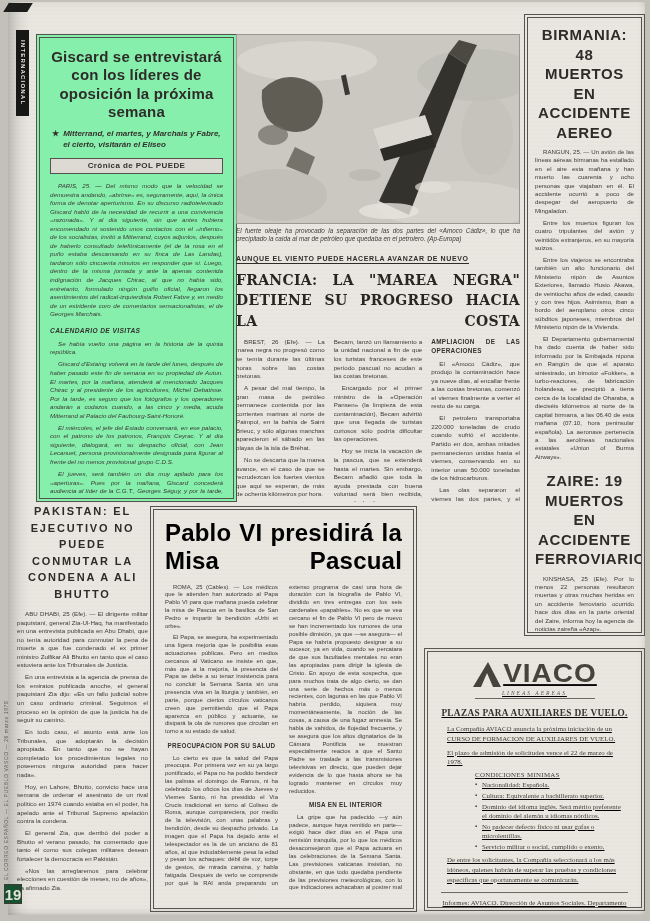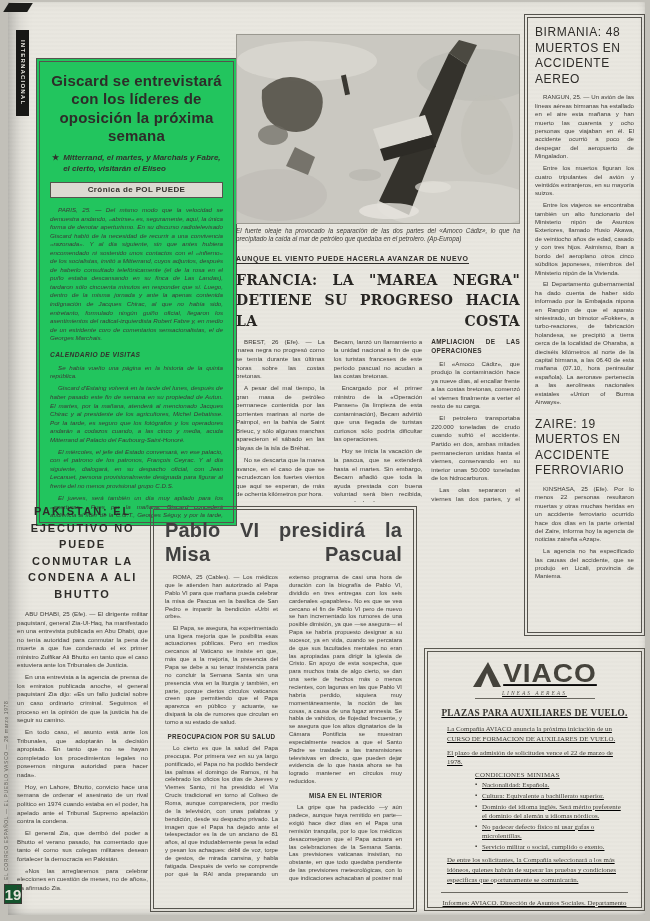--- a/index.html
+++ b/index.html
@@ -33,21 +33,21 @@
     position:absolute;left:4px;top:884px;width:16px;height:18px;background:#14532d;
     color:#e6e4dd;font-size:15px;font-weight:bold;display:flex;align-items:center;justify-content:center;
     border:1px solid #3c3a36;
   }
 
   
   .bodytext{font-size:6.2px;line-height:1.38;text-align:justify;color:#3c3a36;}
   .bodytext p{margin:0 0 3.5px;text-indent:8px;}
 
   
-  .giscard{position:absolute;left:36px;top:34px;width:195px;height:462px;border:1px solid #55534d;padding:2px;background:#22c55e;margin-top:24px;}
+  .giscard{position:absolute;left:36px;top:34px;width:195px;height:462px;border:1px solid #55534d;padding:2px;background:#86efac;}
   .giscard-inner{border:1px solid #55534d;height:100%;box-sizing:border-box;padding:8px 10px;overflow:hidden;}
   .giscard h1{margin:2px 0 8px;font-size:15px;line-height:1.22;font-weight:bold;color:#2e2c29;text-align:center;letter-spacing:.2px;}
   .standfirst{display:flex;gap:4px;margin:0 2px 8px;font-size:8px;font-weight:bold;font-style:italic;color:#33312d;line-height:1.3;}
   .standfirst .star{font-style:normal;font-size:8px;}
   .byline-box{border:1px solid #55534d;background:#dcdad2;margin:0 0 8px;padding:2.5px 4px;font-size:8px;font-weight:bold;color:#33312d;text-align:center;letter-spacing:.4px;}
   .giscard .bodytext{font-style:italic;}
   .crosshead-it{font-size:6.6px;font-weight:bold;font-style:italic;letter-spacing:.4px;margin:7px 0 5px;color:#33312d;}
 
   
   .pakistan{position:absolute;left:17px;top:499px;width:131px;height:416px;overflow:hidden;}
@@ -60,28 +60,28 @@
   
   .francia{position:absolute;left:236px;top:247px;width:284px;height:255px;overflow:hidden;}
   .kicker{display:inline-block;font-size:7px;font-weight:bold;letter-spacing:.6px;color:#2f2d2a;border-bottom:1px solid #2f2d2a;padding-bottom:1px;}
   .francia h1{margin:5px 0 7px;font-family:"DejaVu Serif","Liberation Serif",serif;font-size:14px;line-height:1.45;font-weight:bold;color:#282623;text-align:justify;text-align-last:justify;letter-spacing:.3px;}
   .francia .cols{column-count:3;column-gap:9px;height:184px;}
   .crosshead{font-size:6.4px;font-weight:bold;letter-spacing:.3px;margin:6px 0 4px;color:#33312d;}
 
   
   .sidebox{position:absolute;left:524px;top:14px;width:121px;height:622px;border:1px solid #55534d;padding:2px;box-sizing:border-box;}
   .sidebox-inner{border:1px solid #55534d;height:100%;box-sizing:border-box;padding:7px 7px;overflow:hidden;}
-  .sidebox h2{margin:0 0 6px;font-size:12px;line-height:1.3;font-weight:normal;letter-spacing:.6px;color:#2e2c29;}
+  .sidebox h2{margin:0 0 6px;font-size:15px;line-height:1.3;font-weight:bold;letter-spacing:.6px;text-align:center;color:#2e2c29;}
   .sidebox h2.zaire{margin-top:10px;}
   .sidebox .bodytext{font-size:6.1px;}
 
   
   .pablo{position:absolute;left:150px;top:506px;width:267px;height:406px;border:1px solid #55534d;padding:2px;box-sizing:border-box;}
   .pablo-inner{border:1px solid #55534d;height:100%;box-sizing:border-box;padding:9px 11px;overflow:hidden;}
-  .pablo h1{margin:0 0 8px;font-size:20px;line-height:1.18;font-weight:bold;color:#404040;text-align:justify;text-align-last:justify;letter-spacing:.2px;}
+  .pablo h1{margin:0 0 8px;font-size:24px;line-height:1.18;font-weight:bold;color:#000000;text-align:justify;text-align-last:justify;letter-spacing:.2px;}
   .pablo .cols{column-count:2;column-gap:11px;height:312px;}
   .pablo .bodytext{font-size:5.9px;line-height:1.33;}
   .crosshead-c{font-size:6.3px;font-weight:bold;letter-spacing:.3px;margin:6px 0 4px;color:#33312d;text-align:center;}
 
   
   .ad{position:absolute;left:424px;top:648px;width:221px;height:263px;border:1px solid #5a5850;padding:2px;box-sizing:border-box;text-decoration:underline;}
   .ad-inner{border:1px solid #5a5850;height:100%;box-sizing:border-box;padding:8px 9px;font-family:"Liberation Serif",serif;color:#3e3c36;overflow:hidden;}
   .ad-logo{display:flex;align-items:flex-end;justify-content:center;gap:1px;}
   .ad-logo .word{font-family:"Liberation Sans",sans-serif;font-weight:bold;font-size:28px;line-height:1;letter-spacing:1px;color:#45433c;transform:scaleY(.92);}
   .ad-tagline{width:120px;margin:1px auto 0;font-size:5.5px;letter-spacing:2px;color:#55534d;border-bottom:1px solid #6b6962;padding:1px 0 2px;text-align:center;font-style:italic;}

